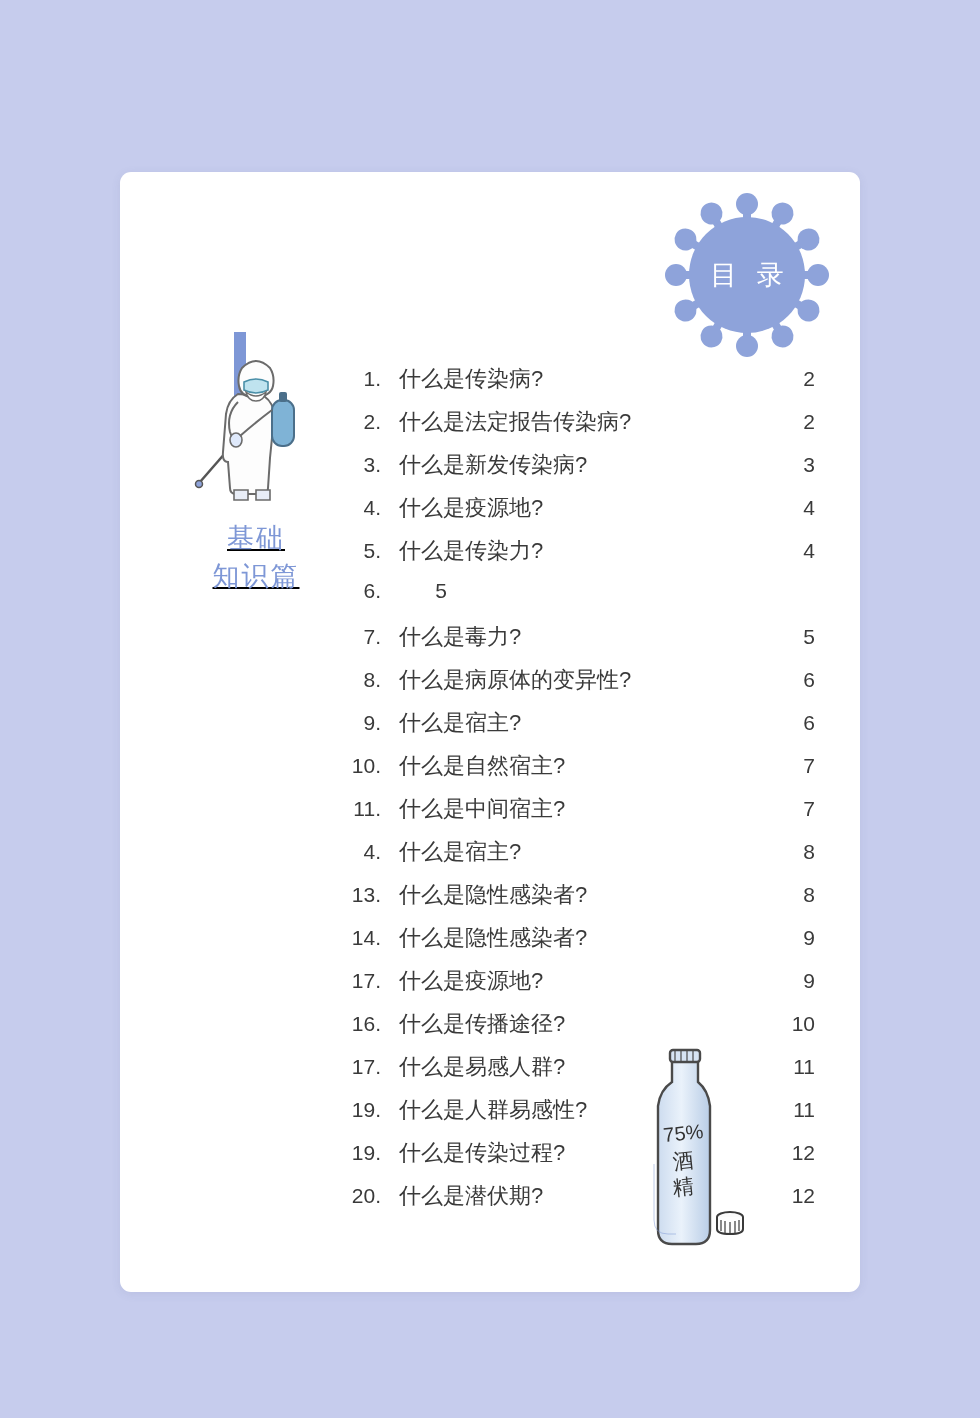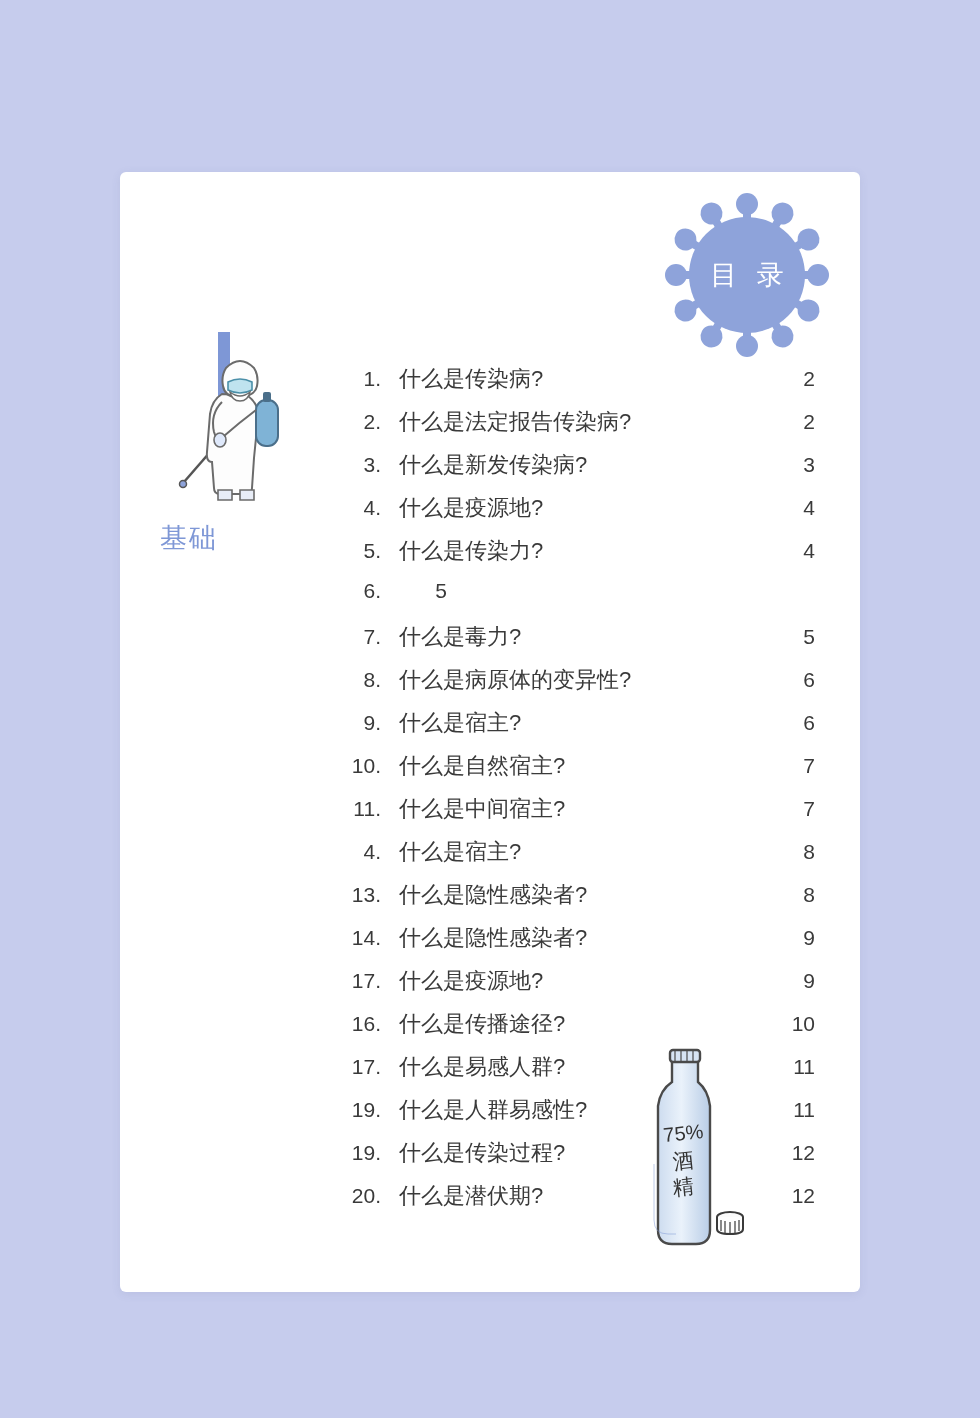--- a/index.html
+++ b/index.html
@@ -13,21 +13,21 @@
     font-family: "Liberation Sans", sans-serif;
     overflow: hidden;
   }
   .page {
     position: absolute;
     left: 120px;
     top: 172px;
     width: 740px;
     height: 1120px;
     background: #ffffff;
-    border-radius: 6px;
+    border-radius: 11px;
     box-shadow: 0 2px 10px rgba(80,90,140,0.10);
   }
 
   
   .virus-wrap {
     position: absolute;
     right: 28px;
     top: 18px;
     width: 170px;
     height: 170px;
@@ -82,23 +82,25 @@
     width: 22px;
     height: 22px;
     background: #8ea3da;
     border-radius: 50%;
     display: block;
   }
 
   
   .left-col {
     position: absolute;
-    left: 40px;
+    left: 56px;
     top: 160px;
     width: 160px;
+    text-align: center;
+    text-decoration: underline;
   }
   .worker {
     position: relative;
     width: 160px;
     height: 175px;
     margin: 0 auto;
   }
   .worker .bluebar {
     position: absolute;
     left: 58px;
@@ -250,20 +252,21 @@
         <rect x="96" y="68" width="22" height="46" rx="10" fill="#7fb3d6" stroke="#4b6f8a" stroke-width="2"></rect>
         <rect x="103" y="60" width="8" height="10" rx="2" fill="#4b6f8a"></rect>
         <path d="M96 78 q-16 12 -32 26" stroke="#6b6b6b" stroke-width="2" fill="none"></path>
 
         <path d="M58 158 l0 10 l14 0 l0 -10z" fill="#e8edf7" stroke="#6b6b6b" stroke-width="1.6"></path>
         <path d="M80 158 l0 10 l14 0 l0 -10z" fill="#e8edf7" stroke="#6b6b6b" stroke-width="1.6"></path>
       </svg>
     </div>
     <div class="section-label">
       <div>基础</div>
+      <div>知识篇</div>
     </div>
   </div>
 
   <div class="toc">
 
     <div class="toc-row">
       <span class="toc-num">1.</span>
       <span class="toc-dot"></span>
       <span class="toc-title">什么是传染病?</span>
       <span class="toc-page">2</span>

